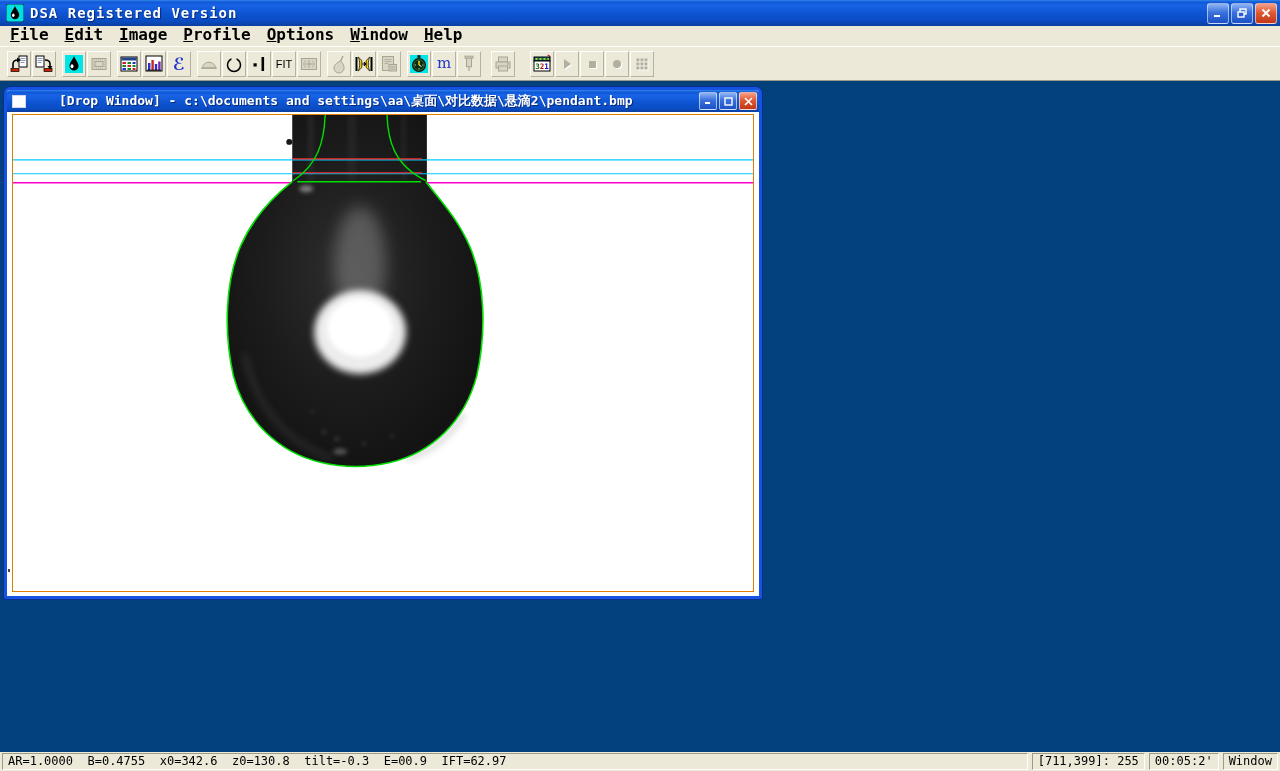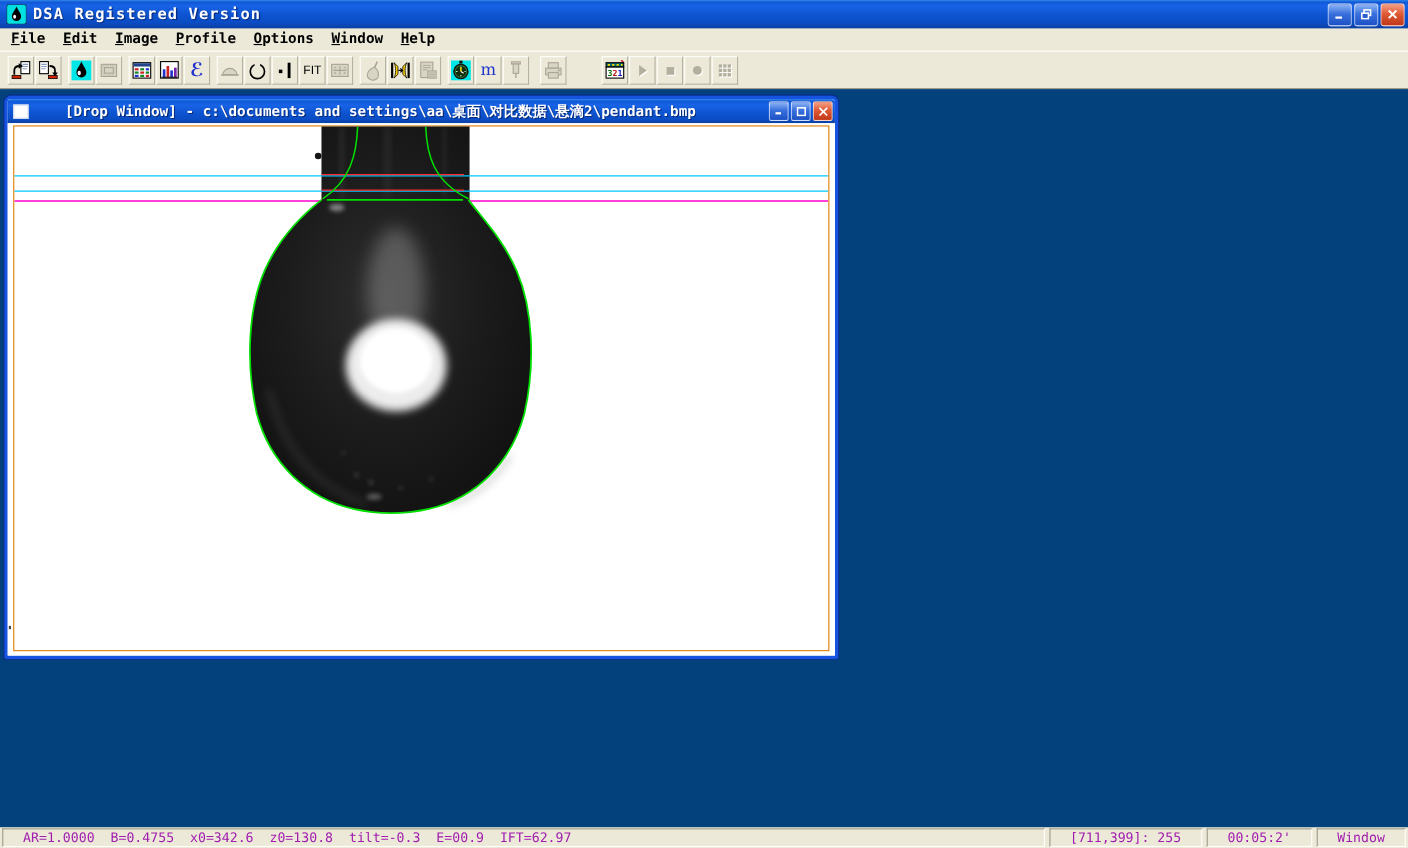--- a/index.html
+++ b/index.html
@@ -13,32 +13,32 @@
   .title-text{color:#fff;font-weight:bold;font-size:14px;letter-spacing:1px;
     text-shadow:1px 1px 1px #062a7a;white-space:pre}
   .win-buttons{margin-left:auto;display:flex;gap:2px}
   .wbtn{width:22px;height:21px;border-radius:3px;border:1px solid rgba(255,255,255,.55);
     display:flex;align-items:center;justify-content:center;color:#fff;box-sizing:border-box}
   .wbtn.blue{background:linear-gradient(180deg,#8fb4f4 0%,#3a71dd 45%,#1c50c4 100%)}
   .wbtn.red{background:linear-gradient(180deg,#f5a088 0%,#e05a34 45%,#c03818 100%)}
   .wbtn svg{display:block}
 
   
-  .menubar{height:20px;display:flex;align-items:flex-start;background:#ece9d8;
-    font-size:13px;font-weight:bold;padding-left:2px}
+  .menubar{height:20px;display:flex;align-items:flex-end;background:#ece9d8;
+    font-size:16px;font-weight:bold;padding-left:2px}
   .menu-item{padding:2px 8px;color:#000;cursor:default;white-space:pre}
   .menu-item u{text-decoration:underline}
 
   
   .toolbar{height:35px;box-sizing:border-box;border-top:1px solid #fffffb;
     border-bottom:1px solid #9d9a88;background:#ece9d8;display:flex;align-items:center;padding-left:7px}
   .tbtn{width:24px;height:26px;box-sizing:border-box;margin-right:1px;flex:0 0 auto;
     border:1px solid;border-color:#fffffb #b5b2a1 #b5b2a1 #fffffb;background:#ece9d8;
     display:flex;align-items:center;justify-content:center}
-  .tbtn.g1{margin-left:5px}.tbtn.g2{margin-left:9px}.tbtn.g3{margin-left:31px}
+  .tbtn.g1{margin-left:5px}.tbtn.g2{margin-left:9px}.tbtn.g3{margin-left:14px}
   .tbtn svg{display:block}
   .tbtn .lbl{font-family:"Liberation Sans",sans-serif;font-weight:normal;font-size:11px;color:#000}
   .tbtn .lbl.blue{font-family:"DejaVu Serif",serif;font-size:15px;color:#2233cc;line-height:1}
 
   
   .mdi{height:671px;background:#03417d;position:relative;overflow:hidden}
 
   
   .dropwin{position:absolute;left:4px;top:6px;width:758px;height:512px;box-sizing:border-box;
     border:3px solid #1553e0;border-radius:6px 6px 2px 2px;background:#fff;
@@ -57,21 +57,21 @@
 
   .drop-content{position:relative;background:#fff;height:calc(100% - 22px);overflow:hidden}
   .image-frame{position:absolute;left:5px;top:2px;right:5px;bottom:4px;border:1px solid #e07c00}
   .image-frame svg{display:block;width:100%;height:100%}
   .speck{position:absolute;left:1px;top:457px;width:2px;height:3px;background:#444}
 
   
   .statusbar{height:19px;background:#ece9d8;display:flex;align-items:center;
     padding:0 2px;gap:4px;font-size:12px}
   .panel{border:1px solid;border-color:#9d9a88 #fffffb #fffffb #9d9a88;
-    height:15px;line-height:14px;padding:0 18px;white-space:pre;box-sizing:content-box;color:#a21caf}
+    height:15px;line-height:14px;padding:0 5px;white-space:pre;box-sizing:content-box;color:#000000}
   .panel.main{flex:1}
   .panel.center{text-align:left}
 </style>
 </head>
 <body>
 
 <div class="titlebar">
   <span class="app-icon">
     <svg width="18" height="18" viewBox="0 0 18 18">
       <rect x="0" y="0" width="18" height="18" rx="2" fill="#00e0e0" stroke="#083048"></rect>

